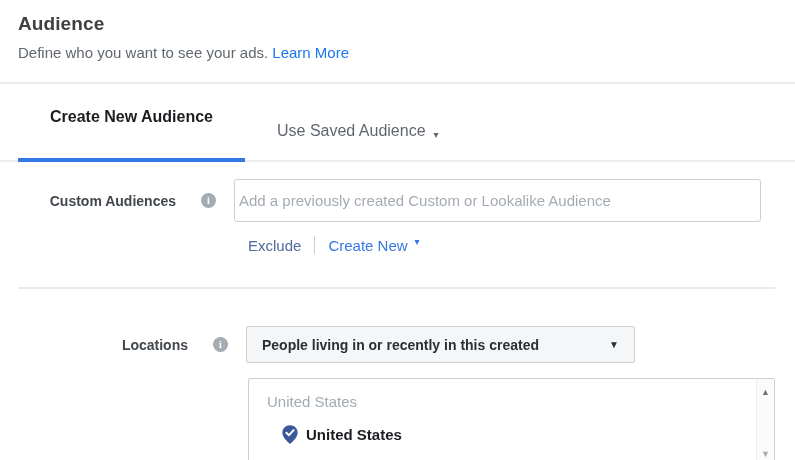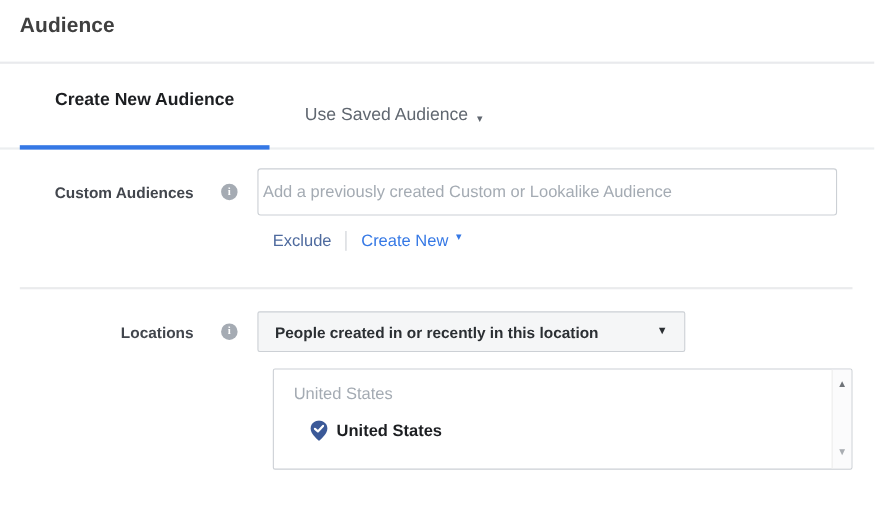--- a/index.html
+++ b/index.html
@@ -49,21 +49,21 @@
     gap: 8px;
   }
   .caret { font-size: 10px; line-height: 1; }
   .caret-gray { color: #606770; }
   .caret-dark { color: #2b2f33; }
   .caret-blue { color: var(--create_new_blue); }
 
   
   .form-row { display: flex; align-items: center; }
   .row-custom-audiences { margin-top: 17px; }
-  .row-locations { margin-top: 20px; }
+  .row-locations { margin-top: 37px; padding-left: 12px; }
 
   .label-col {
     width: 216px;
     display: flex;
     justify-content: flex-end;
     align-items: center;
     gap: 25px;
     font-size: 14px;
     font-weight: bold;
     color: #42464d;
@@ -175,20 +175,25 @@
     cursor: pointer;
   }
   .scroll-up { top: 8px; color: #6f7378; }
   .scroll-down { bottom: 10px; color: #a9adb2; }
 </style>
 </head>
 <body>
 
 <div class="header">
   <div class="page-title">Audience</div>
+  <div class="subtitle">
+    <span>Define who you want to see your ads.</span>
+    <span> </span>
+    <a class="learn-more">Learn More</a>
+  </div>
 </div>
 
 <div class="top-divider"></div>
 
 <div class="tabbar">
   <div class="tab tab-active">Create New Audience</div>
   <div class="tab tab-inactive">
     <span>Use Saved Audience</span>
     <span class="caret caret-gray">▾</span>
   </div>
@@ -215,21 +220,21 @@
 
 <div class="section-divider"></div>
 
 <div class="form-row row-locations">
   <div class="label-col">
     <span>Locations</span>
     <span class="info-icon">i</span>
   </div>
   <div class="field-col">
     <div class="dropdown-btn">
-      <span>People created in or recently in this location</span>
+      <span>People living in or recently in this created</span>
       <span class="caret caret-dark">▼</span>
     </div>
   </div>
 </div>
 
 <div class="location-box">
   <div class="location-placeholder">United States</div>
   <div class="location-entry">
     <svg class="pin-icon" viewBox="0 0 24 28" xmlns="http://www.w3.org/2000/svg">
       <path d="M12 0C5.4 0 0.5 5 0.5 11.2 0.5 19.2 12 28 12 28s11.5-8.8 11.5-16.8C23.5 5 18.6 0 12 0z" fill="#3b5998"></path>

